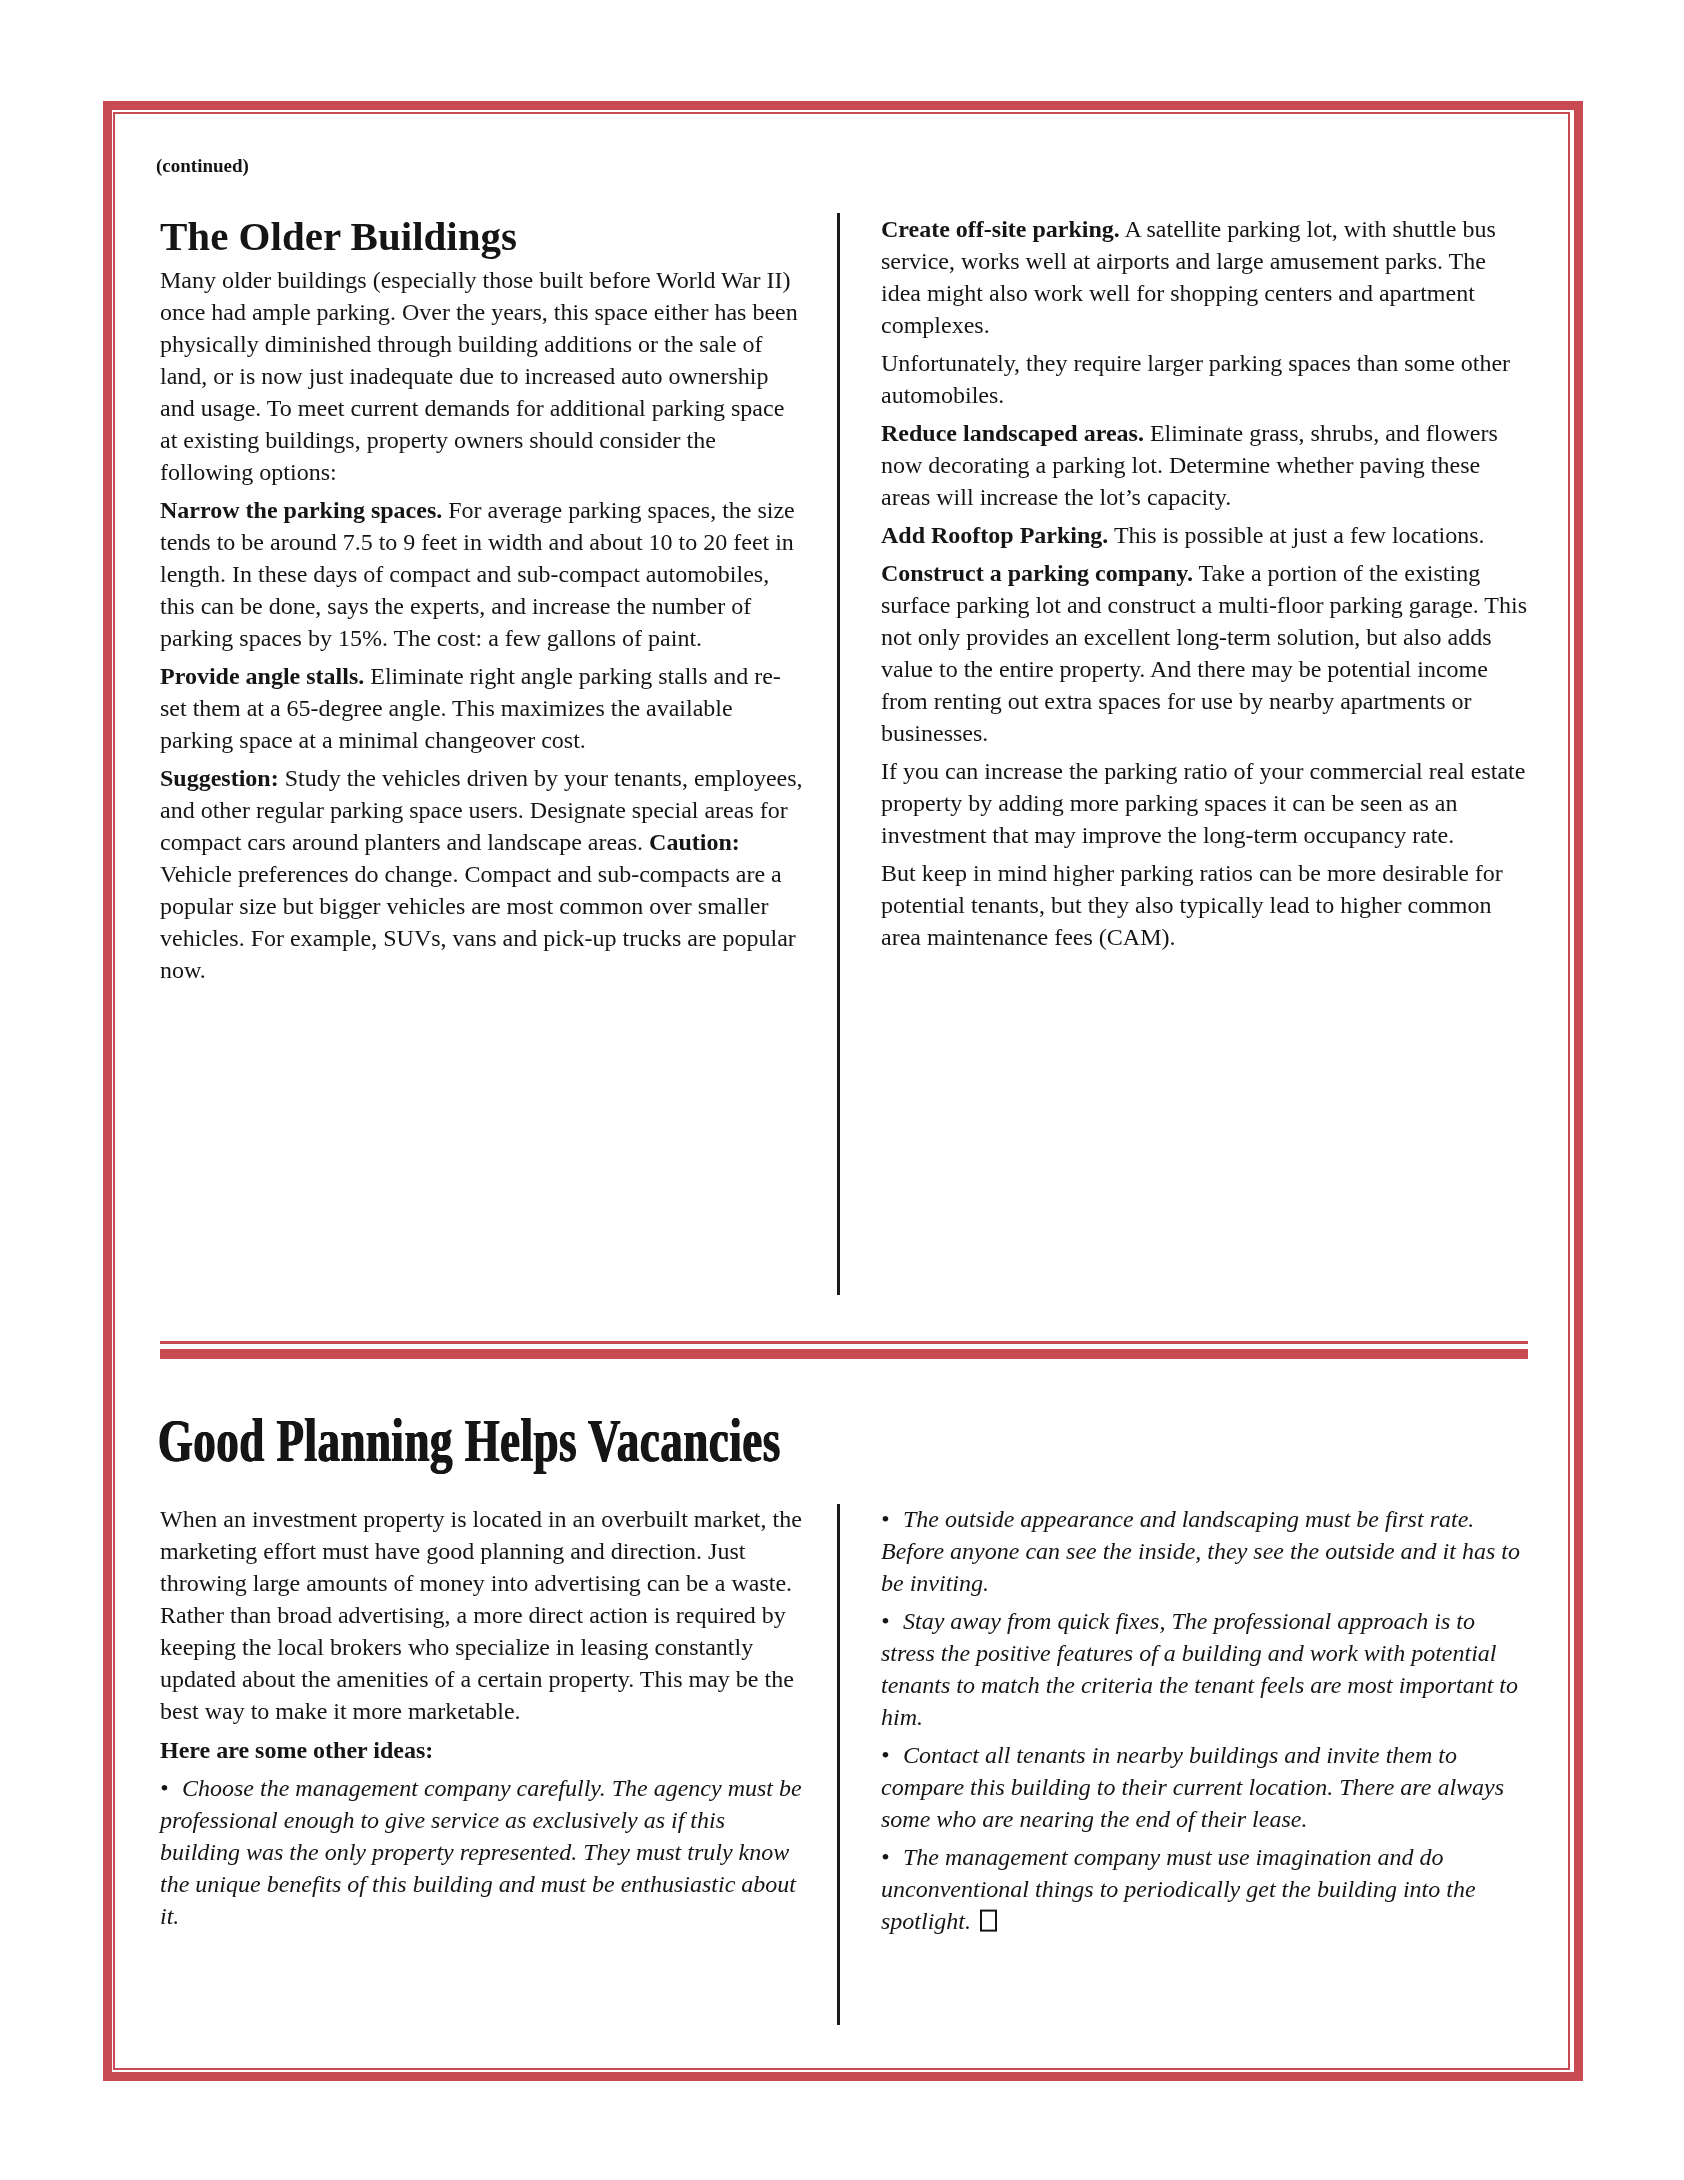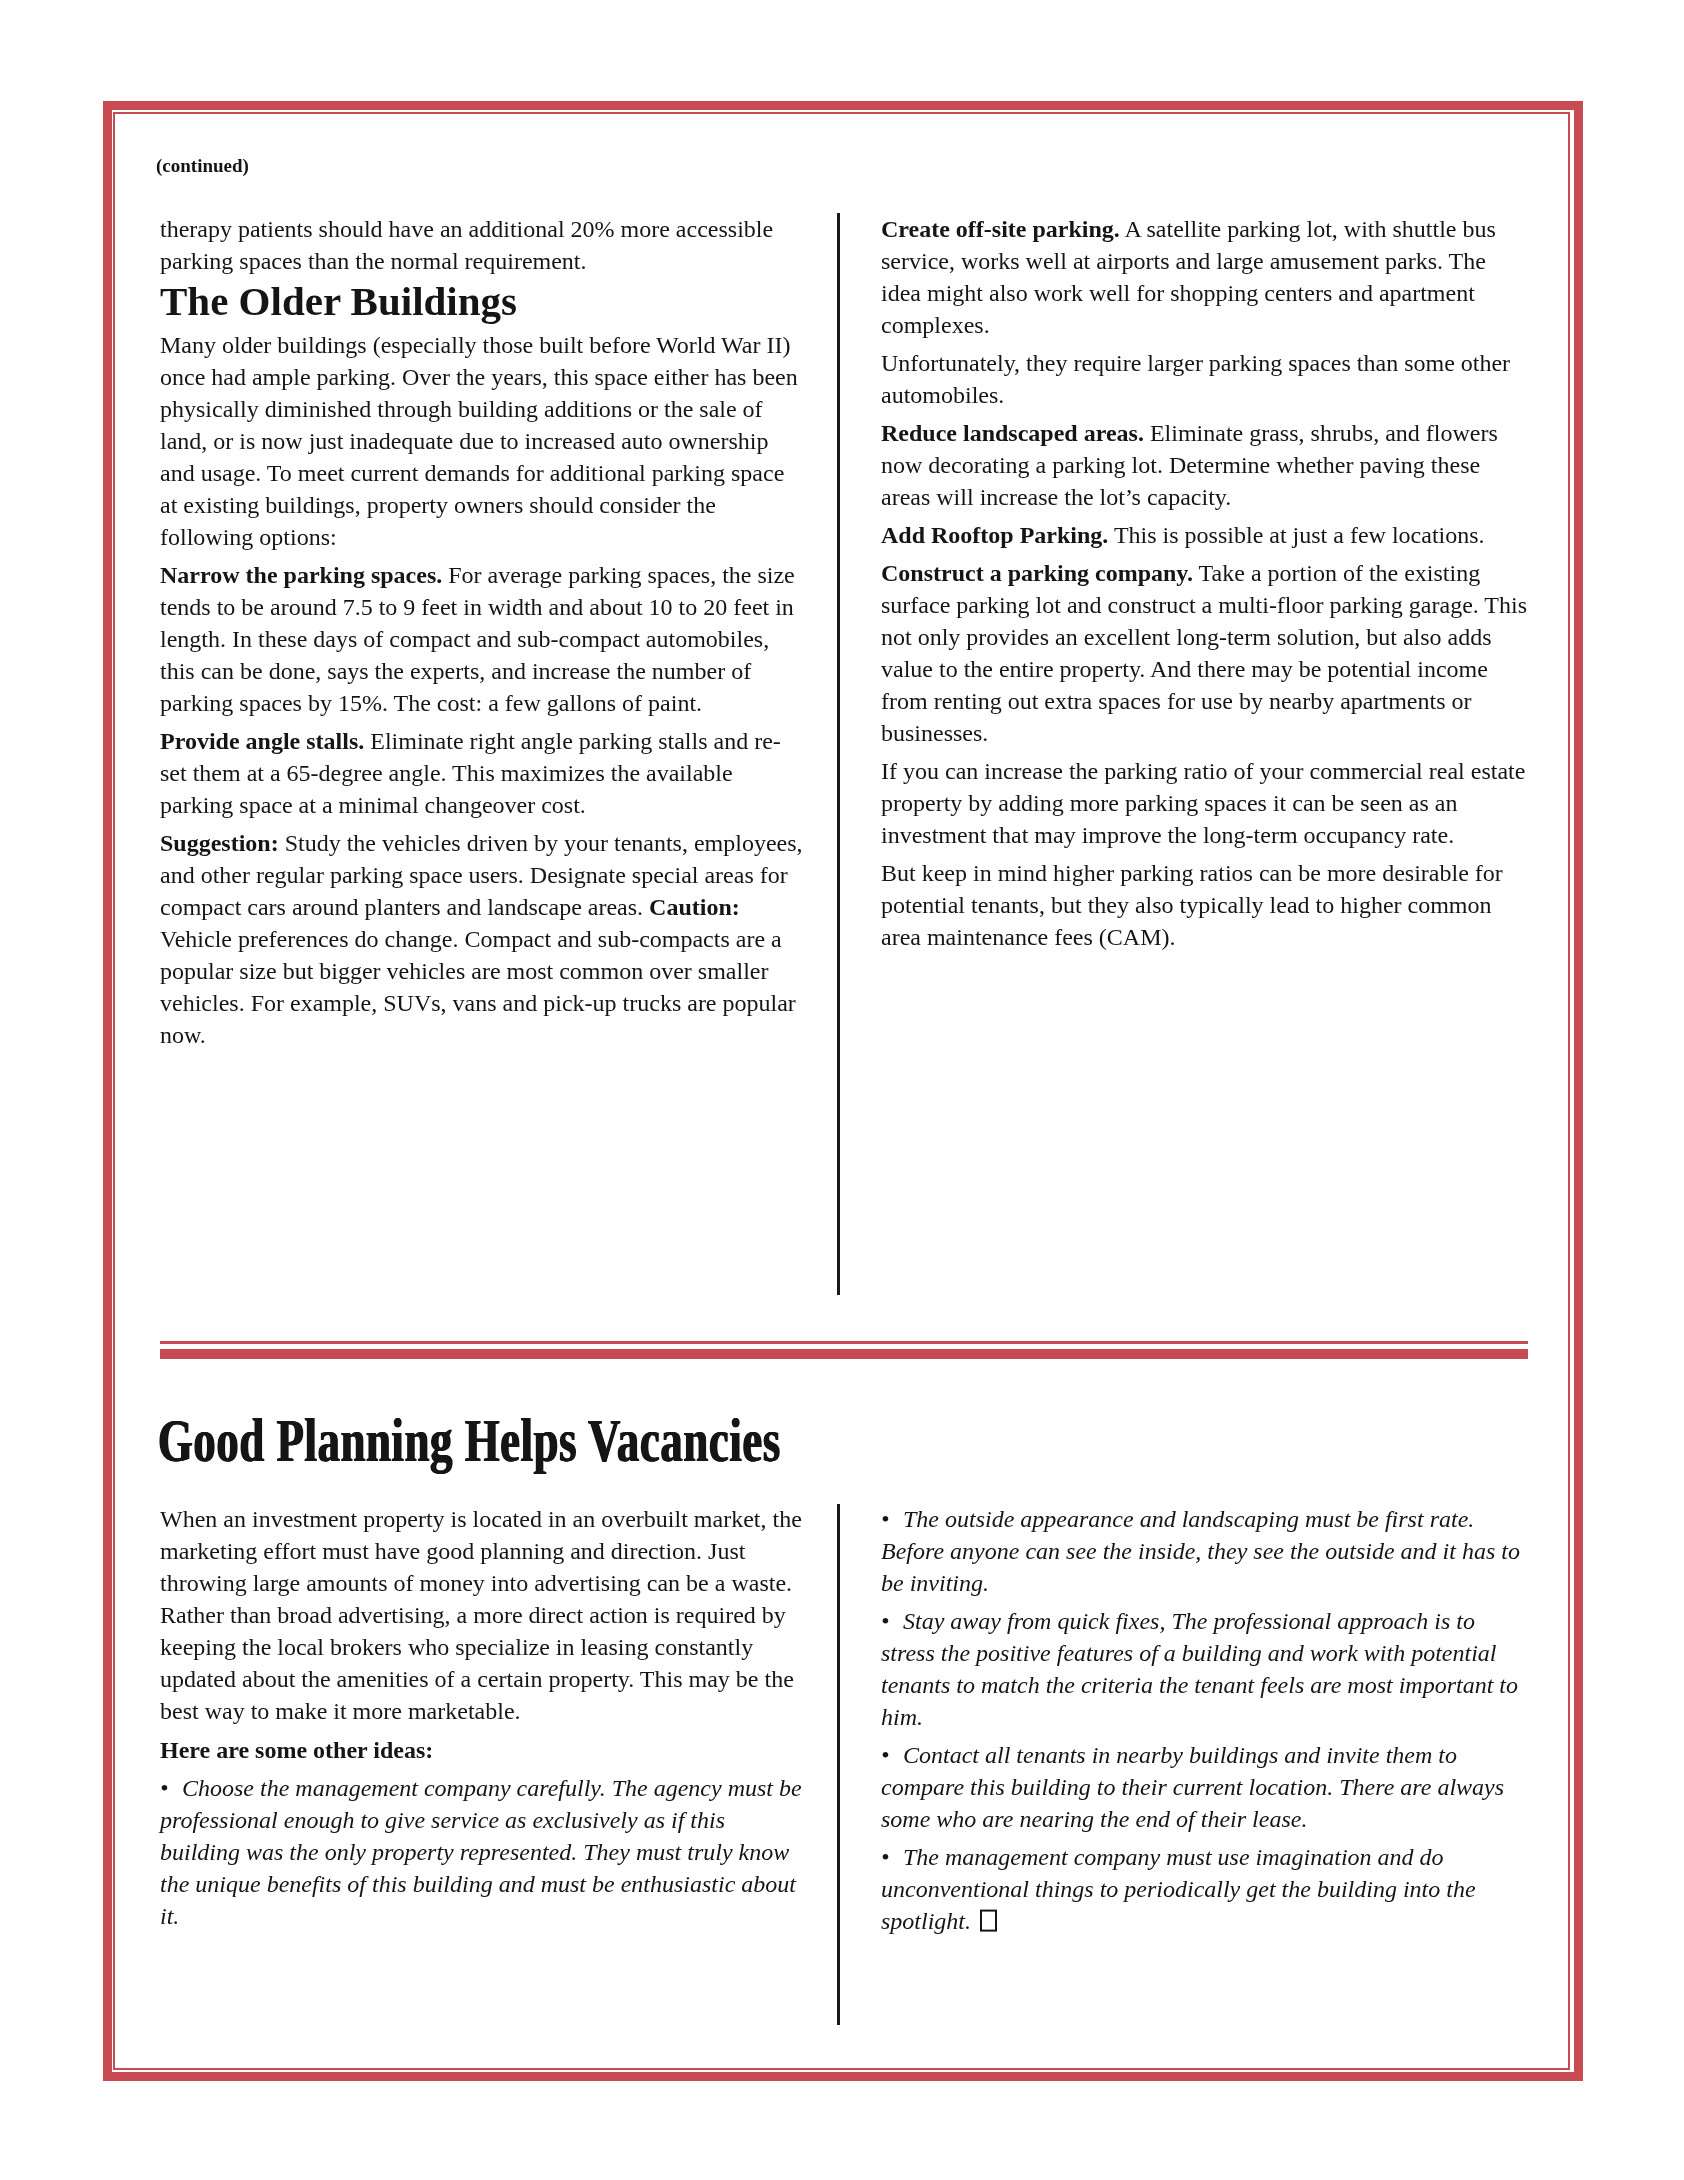--- a/index.html
+++ b/index.html
@@ -56,21 +56,20 @@
 </style>
 </head>
 <body>
 
 <div class="frame-outer"></div>
 <div class="frame-inner"></div>
 
 <div class="continued">(continued)</div>
 
 <div class="col s1-left">
-    <p class="para body"><span>therapy patients should have an additional 20% more accessible parking spaces than the normal requirement.</span></p>
     <p class="para subhead"><span class="b">The Older Buildings</span></p>
     <p class="para body"><span>Many older buildings (especially those built before World War II) once had ample parking. Over the years, this space either has been physically diminished through building additions or the sale of land, or is now just inadequate due to increased auto ownership and usage. To meet current demands for additional parking space at existing buildings, property owners should consider the following options:</span></p>
     <p class="para body"><span class="b">Narrow the parking spaces.</span><span> For average parking spaces, the size tends to be around 7.5 to 9 feet in width and about 10 to 20 feet in length. In these days of compact and sub-compact automobiles, this can be done, says the experts, and increase the number of parking spaces by 15%. The cost: a few gallons of paint.</span></p>
     <p class="para body"><span class="b">Provide angle stalls.</span><span> Eliminate right angle parking stalls and re-set them at a 65-degree angle. This maximizes the available parking space at a minimal changeover cost.</span></p>
     <p class="para body"><span class="b">Suggestion:</span><span> Study the vehicles driven by your tenants, employees, and other regular parking space users. Designate special areas for compact cars around planters and landscape areas. </span><span class="b">Caution:</span><span> Vehicle preferences do change. Compact and sub-compacts are a popular size but bigger vehicles are most common over smaller vehicles. For example, SUVs, vans and pick-up trucks are popular now.</span></p>
   </div>
 <div class="col-rule col-rule-1"></div>
 <div class="col s1-right">
     <p class="para body"><span class="b">Create off-site parking.</span><span> A satellite parking lot, with shuttle bus service, works well at airports and large amusement parks. The idea might also work well for shopping centers and apartment complexes.</span></p>
     <p class="para body"><span>Unfortunately, they require larger parking spaces than some other automobiles.</span></p>

